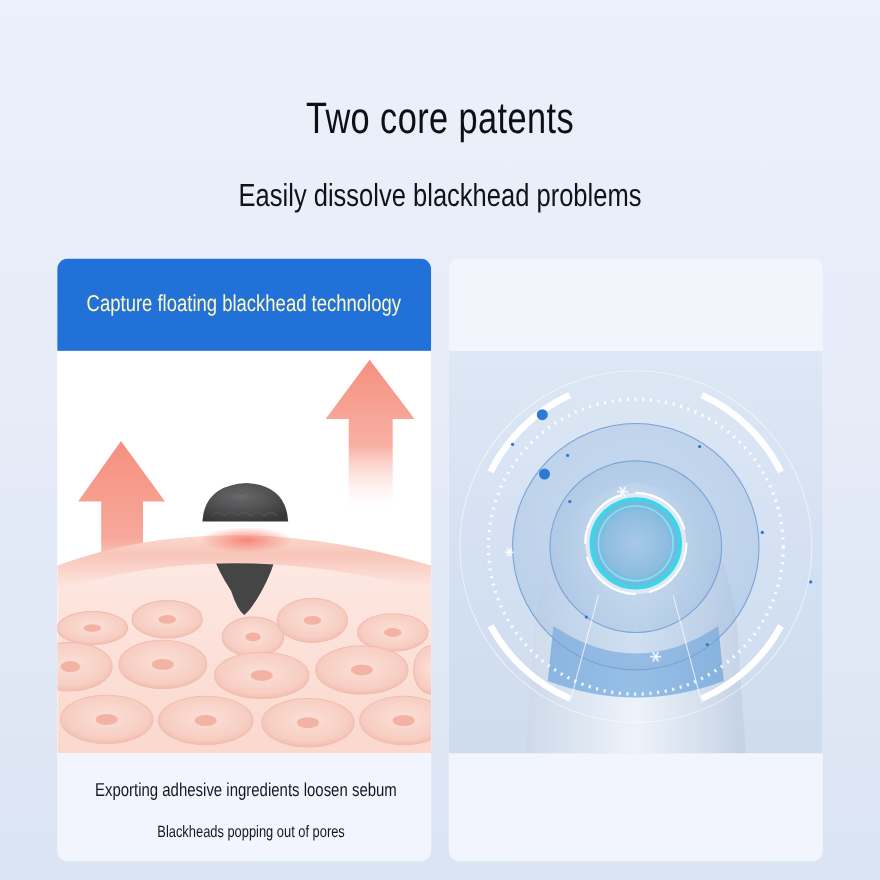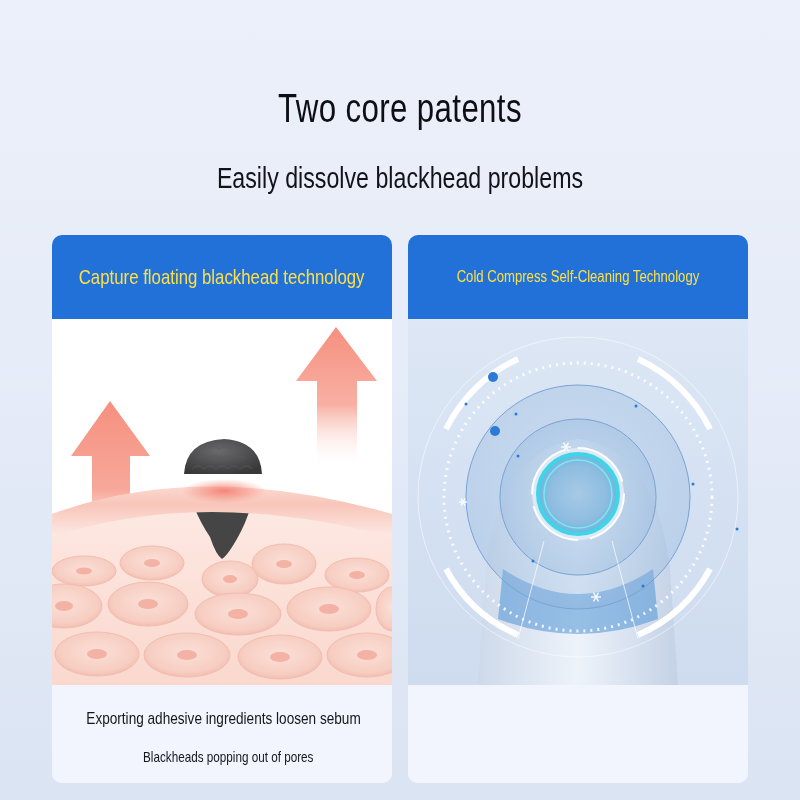--- a/index.html
+++ b/index.html
@@ -24,21 +24,21 @@
   .card {
     position: absolute; top: 235px; height: 548px;
     border-radius: 10px; overflow: hidden;
     background: #f3f5fc;
   }
   .card.left { left: 52px; width: 340px; }
   .card.right { left: 408px; width: 340px; }
   .card-header {
     height: 84px; background: #2271d8;
     display: flex; align-items: center; justify-content: center;
-    color: #fde047;
+    color: #fef9c3;
   }
   .card-header span { display: inline-block; white-space: nowrap; transform-origin: center; }
   .card.left .card-header span { font-size: 21px; transform: scaleX(0.8); }
   .card.right .card-header span { font-size: 16px; transform: scaleX(0.82); }
   .illus { position: absolute; top: 84px; left: 0; width: 340px; height: 366px; overflow: hidden; }
   .card.left .illus { background: #ffffff; }
   .card.right .illus { background: linear-gradient(180deg, #dde7f5 0%, #d3e0f2 60%, #cfdcef 100%); }
   .card-footer {
     position: absolute; top: 450px; left: 0; width: 340px; height: 98px;
     background: #f2f5fd;
@@ -158,23 +158,20 @@
       <ellipse cx="172" cy="172" rx="42" ry="12" fill="url(#glow)"></ellipse>
     </svg>
   </div>
   <div class="card-footer">
     <div class="f-main"><span>Exporting adhesive ingredients loosen sebum</span></div>
     <div class="f-sub"><span>Blackheads popping out of pores</span></div>
   </div>
 </div>
 
 <div class="card right">
-  <div class="card-header">
-    <span>Cold Compress Self-Cleaning Technology</span>
-  </div>
   <div class="illus">
     <svg width="340" height="366" viewBox="0 0 340 366">
       <defs>
         <linearGradient id="body" x1="0" y1="0" x2="1" y2="0">
           <stop offset="0" stop-color="#cdd9ea"></stop>
           <stop offset="0.5" stop-color="#eef3fa"></stop>
           <stop offset="1" stop-color="#c4d2e6"></stop>
         </linearGradient>
         <radialGradient id="disc" cx="0.5" cy="0.5" r="0.5">
           <stop offset="0" stop-color="#b7d2ea" stop-opacity="0.35"></stop>

